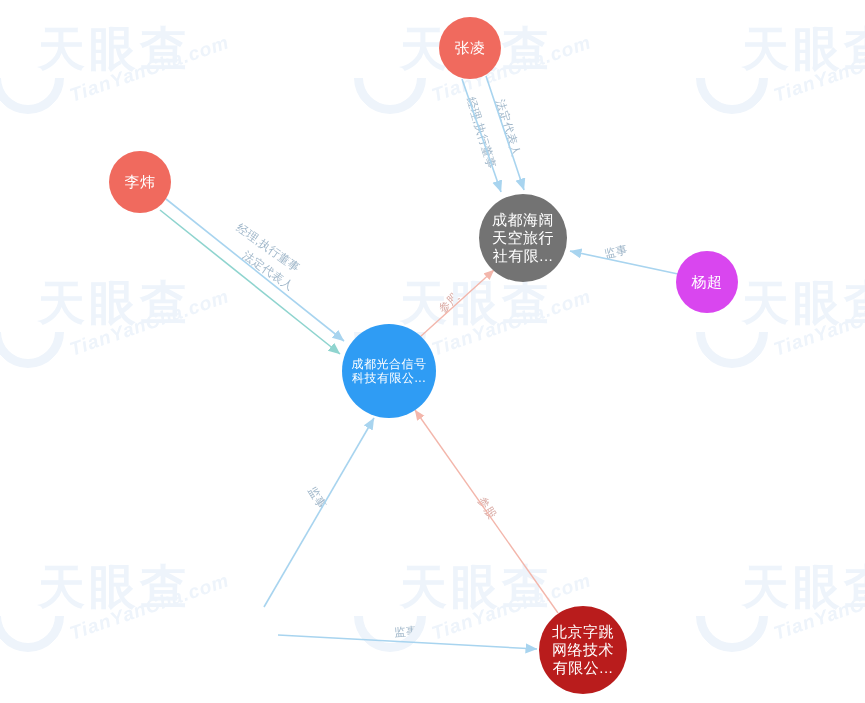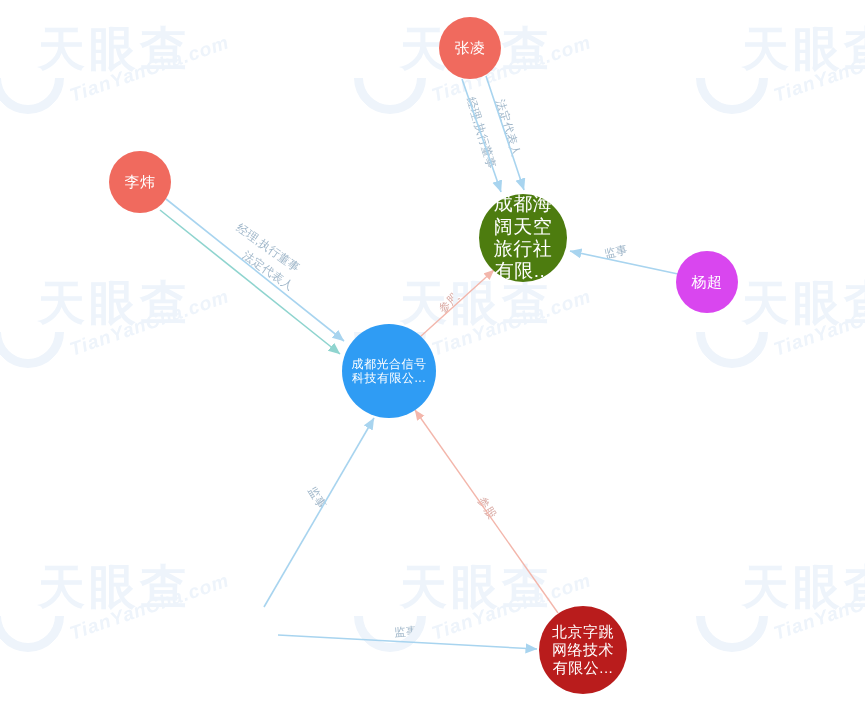--- a/index.html
+++ b/index.html
@@ -190,21 +190,21 @@
     <div class="edge-label pink" style="left: 449px; top: 303px; transform: translate(-50%, -50%) rotate(-45deg);">参股</div>
     <div class="edge-label pink" style="left: 487px; top: 508px; transform: translate(-50%, -50%) rotate(58deg);">参股</div>
     <div class="edge-label" style="left: 317px; top: 498px; transform: translate(-50%, -50%) rotate(59deg);">监事</div>
     <div class="edge-label" style="left: 406px; top: 632px; transform: translate(-50%, -50%) rotate(-4deg);">监事</div>
   </div>
 
   <div id="node-layer">
     <div class="node company" style="width: 94px; height: 94px; left: 342px; top: 324px; background: rgb(47, 156, 244); font-size: 12px;">
       <span class="node-label">成都光合信号科技有限公...</span>
     </div>
-    <div class="node company" style="width: 88px; height: 88px; left: 479px; top: 194px; background: #4d7c0f; font-size: 19px;">
+    <div class="node company" style="width: 88px; height: 88px; left: 479px; top: 194px; background: #737373; font-size: 15px;">
       <span class="node-label">成都海阔天空旅行社有限...</span>
     </div>
     <div class="node company" style="width: 88px; height: 88px; left: 539px; top: 606px; background: #b91c1c; font-size: 15px;">
       <span class="node-label">北京字跳网络技术有限公...</span>
     </div>
     <div class="node person" style="width: 62px; height: 62px; left: 109px; top: 151px; background: rgb(240, 106, 94);">
       <span class="node-label">李炜</span>
     </div>
     <div class="node person" style="width: 62px; height: 62px; left: 439px; top: 17px; background: rgb(240, 106, 94);">
       <span class="node-label">张凌</span>

